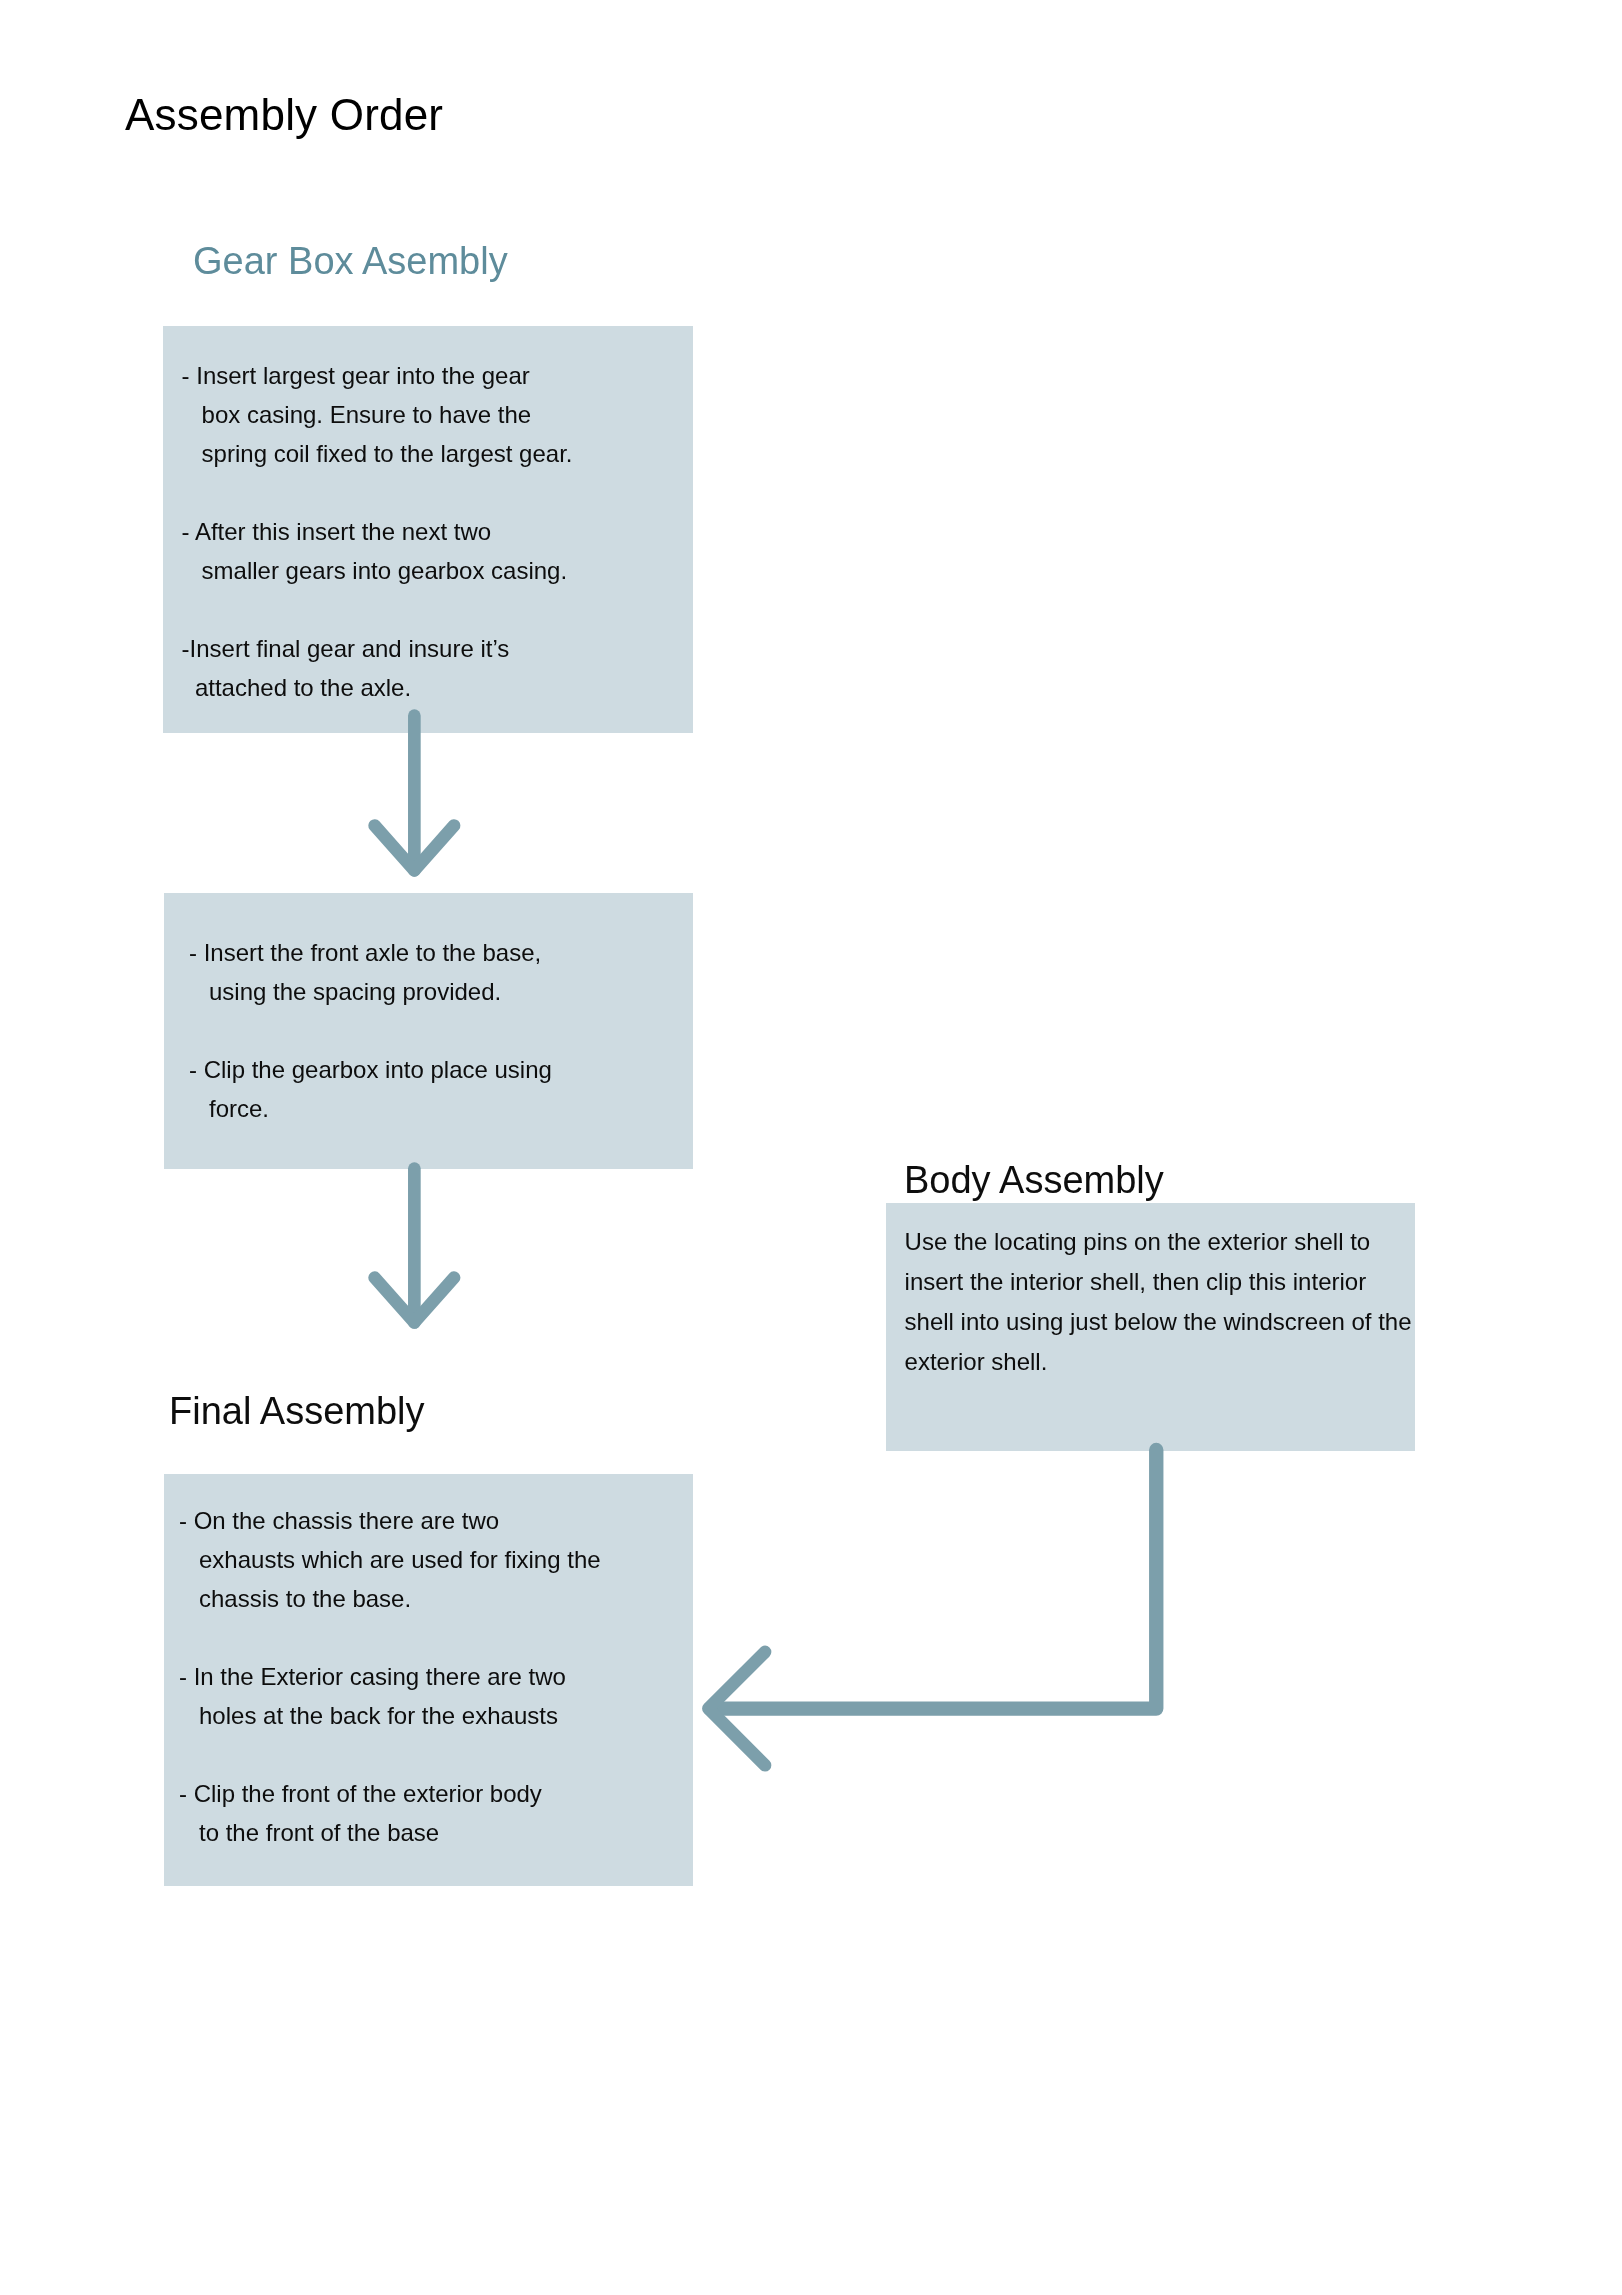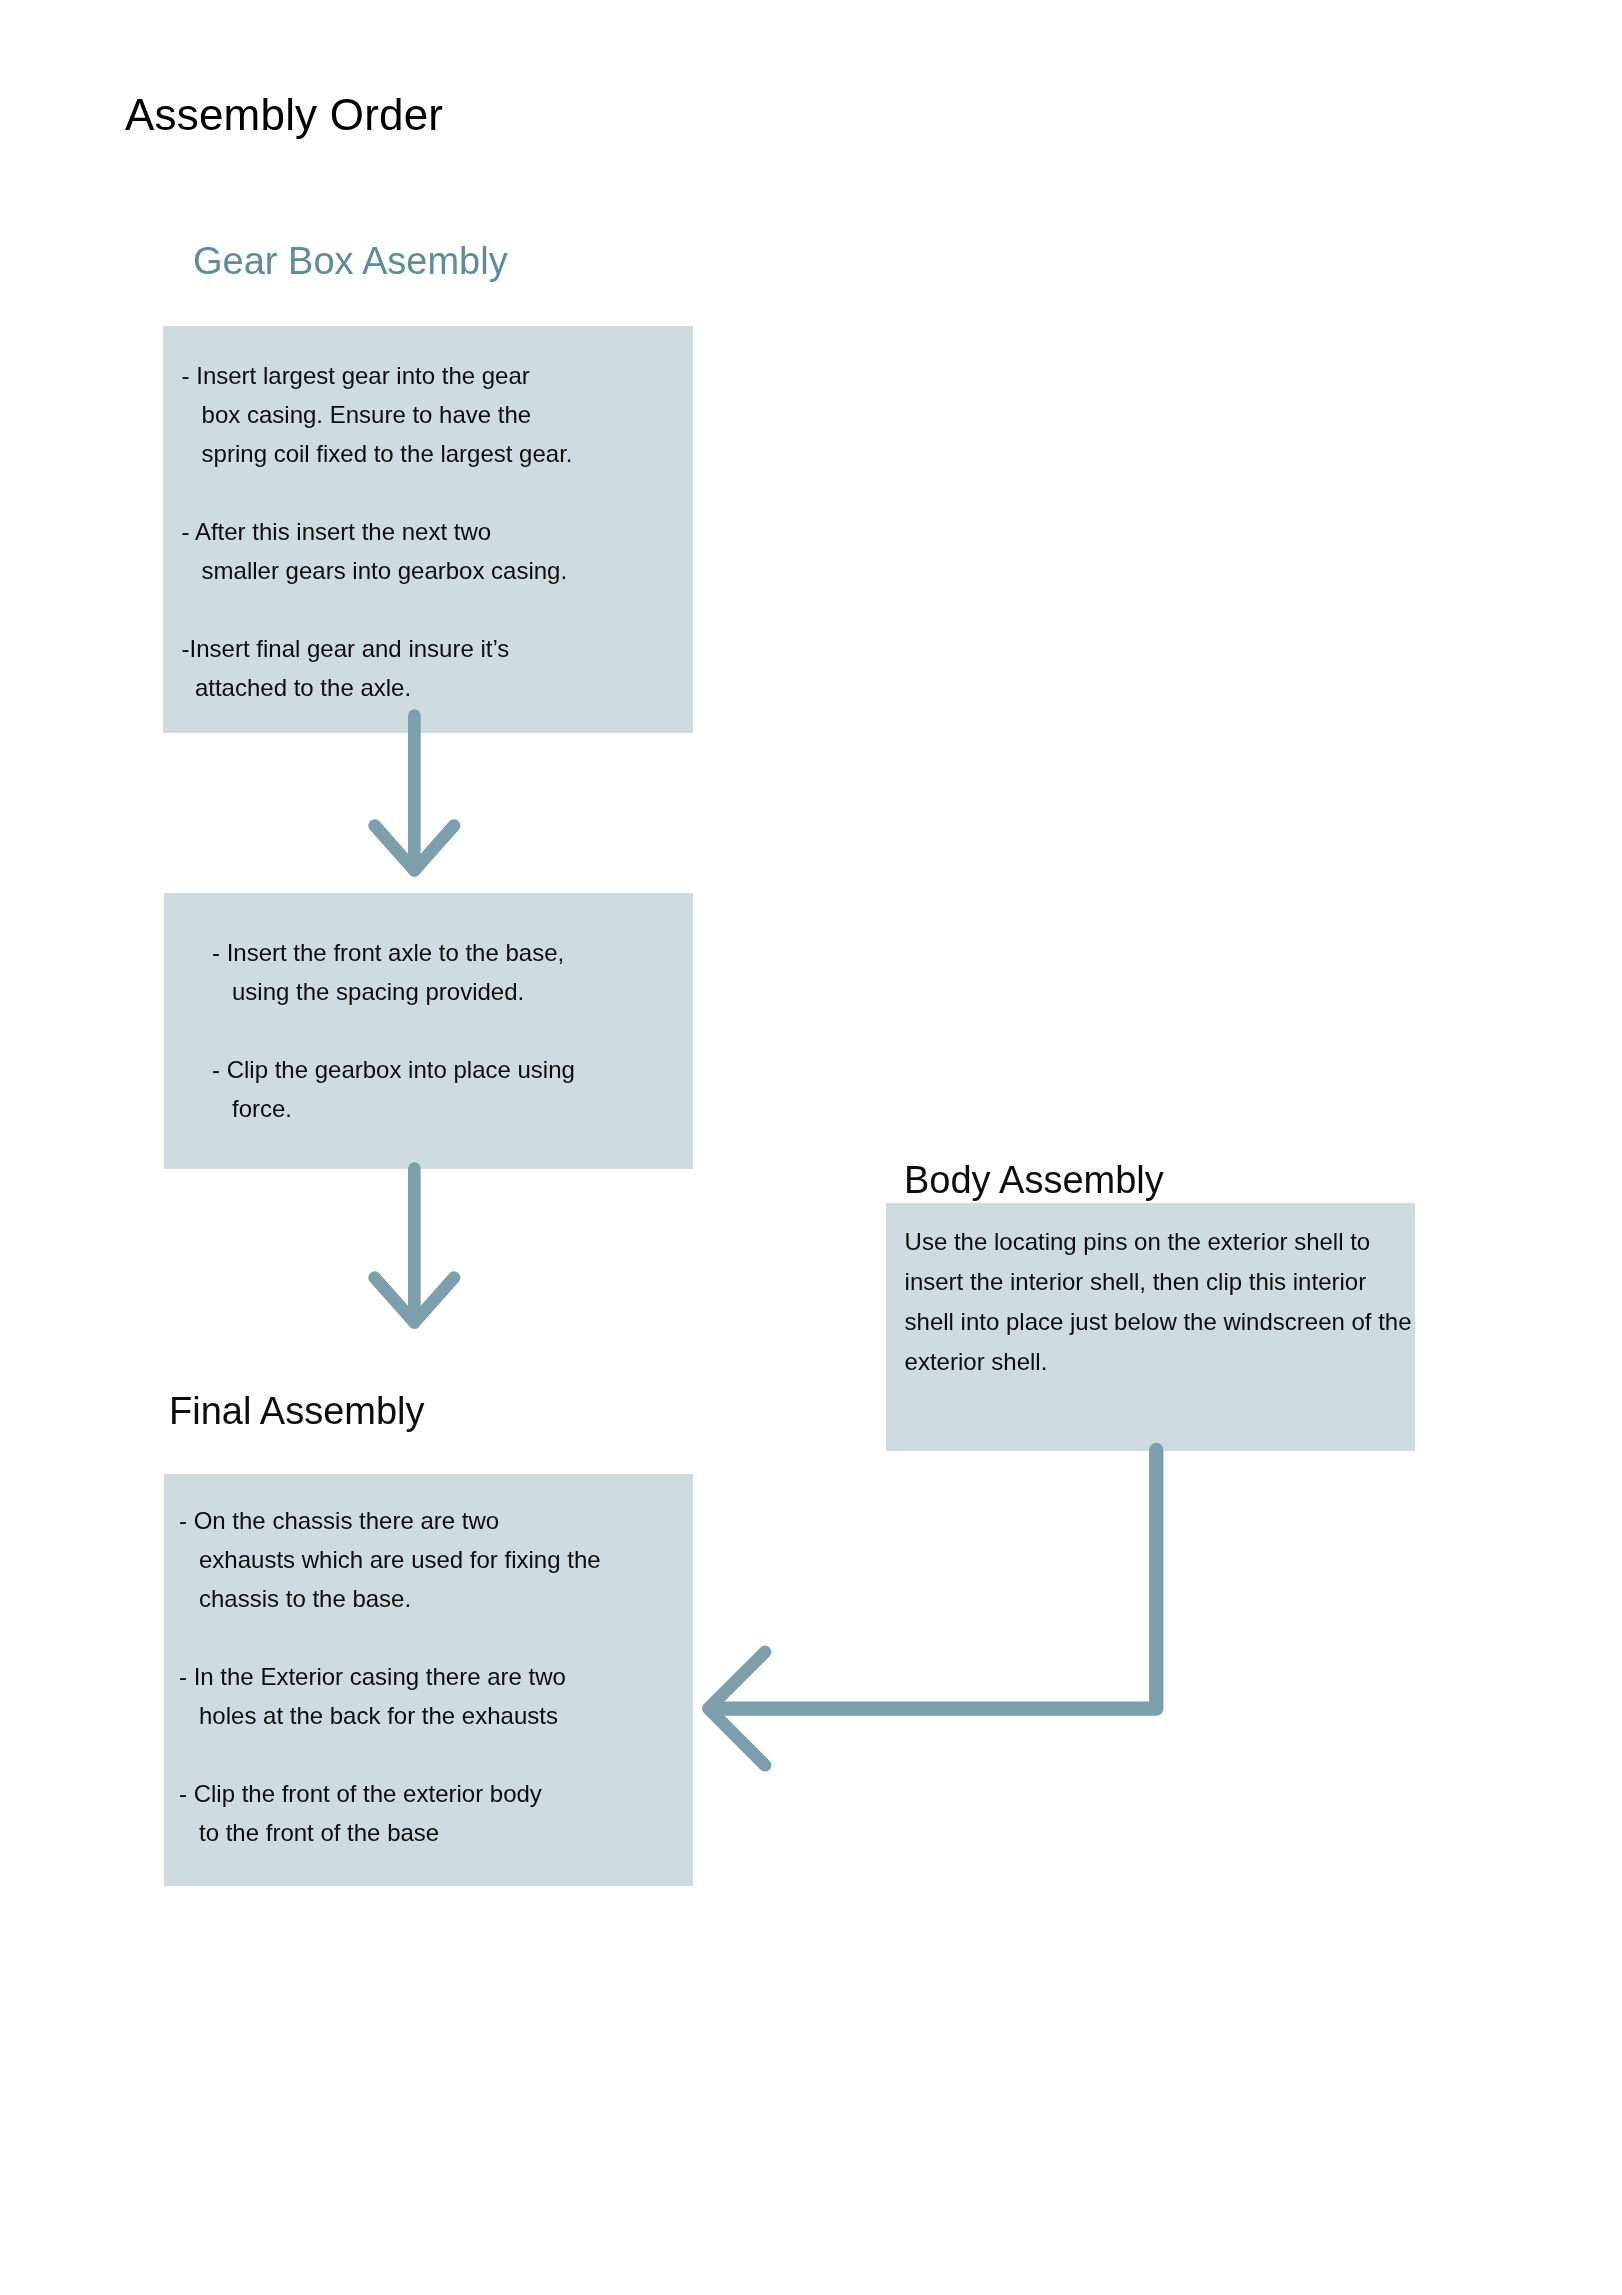--- a/index.html
+++ b/index.html
@@ -94,21 +94,20 @@
   #box-axle-steps {
     left: 164px;
     top: 893px;
     width: 529px;
     height: 276px;
   }
   #box-axle-steps .step-text {
     left: 25px;
     top: 40px;
     width: 499px;
-    margin-left: 23px;
   }
 
   #box-body-steps {
     left: 886px;
     top: 1203px;
     width: 529px;
     height: 248px;
   }
   #box-body-steps .step-text {
     left: 18.6px;
@@ -186,21 +185,21 @@
     <div class="step-text">- Insert the front axle to the base,
    using the spacing provided.
 
 - Clip the gearbox into place using
    force.</div>
   </div>
 
   <div class="section-heading heading-body">Body Assembly</div>
 
   <div class="step-box" id="box-body-steps">
-    <div class="step-text">Use the locating pins on the exterior shell to insert the interior shell, then clip this interior shell into place just below the windscreen of the exterior shell.</div>
+    <div class="step-text">Use the locating pins on the exterior shell to insert the interior shell, then clip this interior shell into using just below the windscreen of the exterior shell.</div>
   </div>
 
   <div class="section-heading heading-final">Final Assembly</div>
 
   <div class="step-box" id="box-final-steps">
     <div class="step-text">- On the chassis there are two
    exhausts which are used for fixing the
    chassis to the base.
 
 - In the Exterior casing there are two

